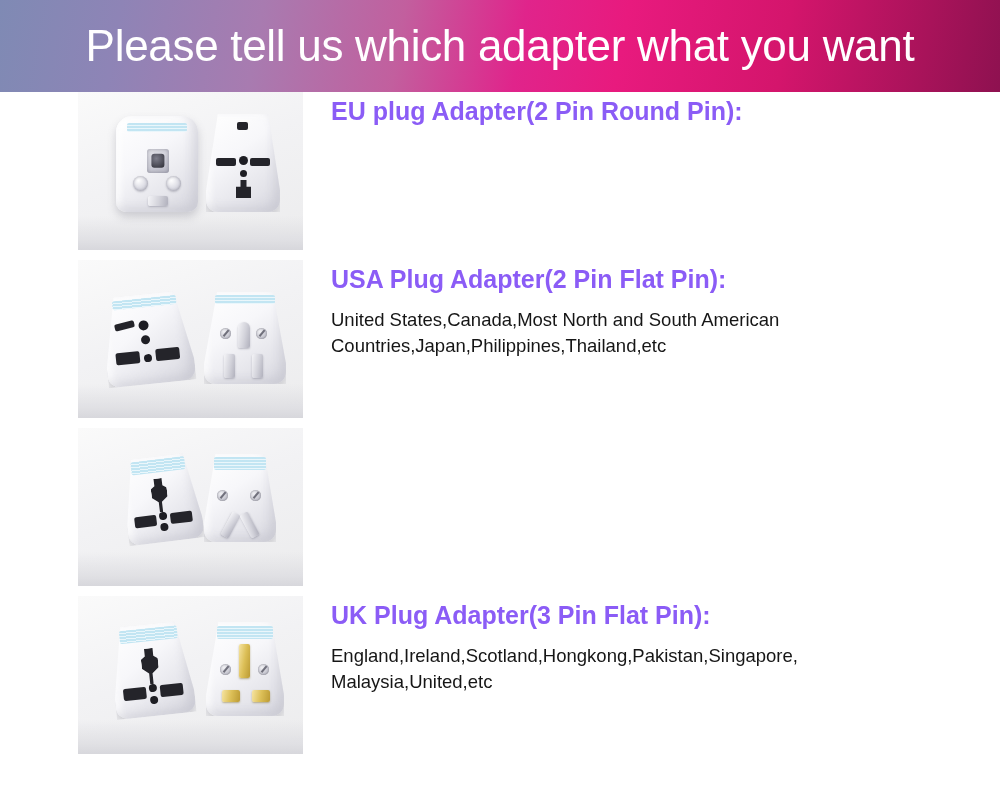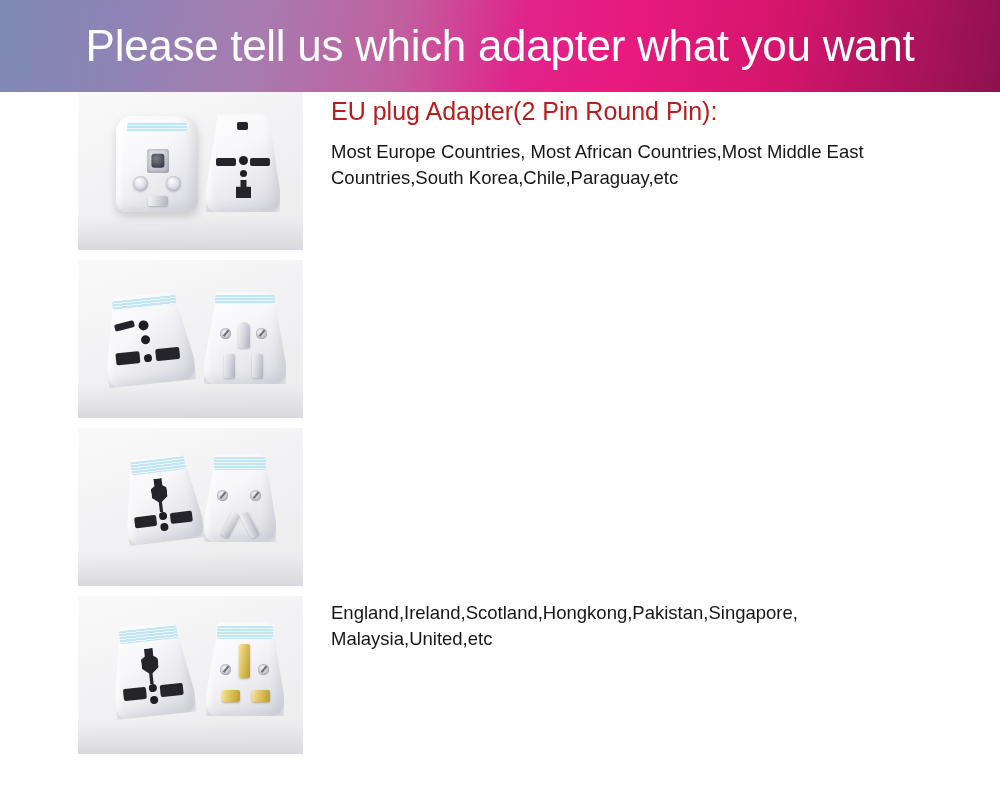--- a/index.html
+++ b/index.html
@@ -127,23 +127,23 @@
   }
 
   
   .text-col{
     flex:1 1 auto;
     padding-left:28px;
     padding-top:4px;
     min-width:0;
   }
   .adapter-title{
-    color:#b91c1c;
+    color:#8b5cf6;
     font-size:25px;
-    font-weight:400;
+    font-weight:700;
     line-height:1.2;
     margin:0 0 13px 0;
     white-space:nowrap;
   }
   .adapter-desc{
     color:#161616;
     font-size:18.5px;
     font-weight:400;
     line-height:1.42;
     margin:0;
@@ -181,21 +181,20 @@
           <div class="uni-tblock" style="left:31px;top:8px;width:11px;height:8px;border-radius:2px;"></div>
           <div class="uni-slot" style="left:10px;top:44px;width:20px;height:8px;"></div>
           <div class="uni-slot" style="left:44px;top:44px;width:20px;height:8px;"></div>
           <div class="uni-hole" style="left:33px;top:42px;width:9px;height:9px;"></div>
           <div class="uni-hole" style="left:34px;top:56px;width:7px;height:7px;"></div>
           <div class="uni-tblock" style="left:30px;top:66px;width:15px;height:18px;clip-path:polygon(30% 0,70% 0,70% 38%,100% 38%,100% 100%,0 100%,0 38%,30% 38%);"></div>
         </div>
       </div>
       <div class="text-col">
         <p class="adapter-title">EU plug Adapter(2 Pin Round Pin):</p>
-        <p class="adapter-desc">Most Europe Countries, Most African Countries,Most Middle East Countries,South Korea,Chile,Paraguay,etc</p>
       </div>
     </div>
 
     <div class="row">
       <div class="photo">
         <div class="shadow-floor"></div>
 
         <div class="plug" style="left:26px;top:34px;width:88px;height:90px;transform:rotate(-6deg);">
           <div class="body taper"></div>
           <div class="label-strip" style="top:4px;"></div>
@@ -210,20 +209,24 @@
         <div class="plug" style="left:126px;top:32px;width:82px;height:92px;">
           <div class="body taper"></div>
           <div class="label-strip" style="top:3px;"></div>
           <div class="screw" style="left:16px;top:36px;"></div>
           <div class="screw" style="left:52px;top:36px;"></div>
           <div class="pin-flat" style="left:34px;top:30px;width:12px;height:26px;border-radius:6px 6px 2px 2px;"></div>
           <div class="pin-flat" style="left:20px;top:62px;width:11px;height:24px;"></div>
           <div class="pin-flat" style="left:48px;top:62px;width:11px;height:24px;"></div>
         </div>
       </div>
+      <div class="text-col">
+        <p class="adapter-title">USA Plug Adapter(2 Pin Flat Pin):</p>
+        <p class="adapter-desc">United States,Canada,Most North and South American Countries,Japan,Philippines,Thailand,etc</p>
+      </div>
     </div>
 
     <div class="row">
       <div class="photo">
         <div class="shadow-floor"></div>
 
         <div class="plug" style="left:46px;top:28px;width:76px;height:86px;transform:rotate(-7deg);">
           <div class="body taper"></div>
           <div class="label-strip tall" style="top:3px;"></div>
           <div class="uni-tblock" style="left:28px;top:22px;width:16px;height:34px;clip-path:polygon(25% 0,75% 0,75% 22%,100% 30%,100% 55%,60% 70%,60% 100%,40% 100%,40% 70%,0 55%,0 30%,25% 22%);"></div>
@@ -264,18 +267,19 @@
           <div class="body taper"></div>
           <div class="label-strip tall" style="top:4px;"></div>
           <div class="pin-brass" style="left:33px;top:22px;width:11px;height:34px;"></div>
           <div class="screw" style="left:14px;top:42px;"></div>
           <div class="screw" style="left:52px;top:42px;"></div>
           <div class="pin-brass" style="left:16px;top:68px;width:18px;height:12px;"></div>
           <div class="pin-brass" style="left:46px;top:68px;width:18px;height:12px;"></div>
         </div>
       </div>
       <div class="text-col">
+        <p class="adapter-title">UK Plug Adapter(3 Pin Flat Pin):</p>
         <p class="adapter-desc">England,Ireland,Scotland,Hongkong,Pakistan,Singapore, Malaysia,United,etc</p>
       </div>
     </div>
 
   </div>
 </div>
 
 </body></html>

